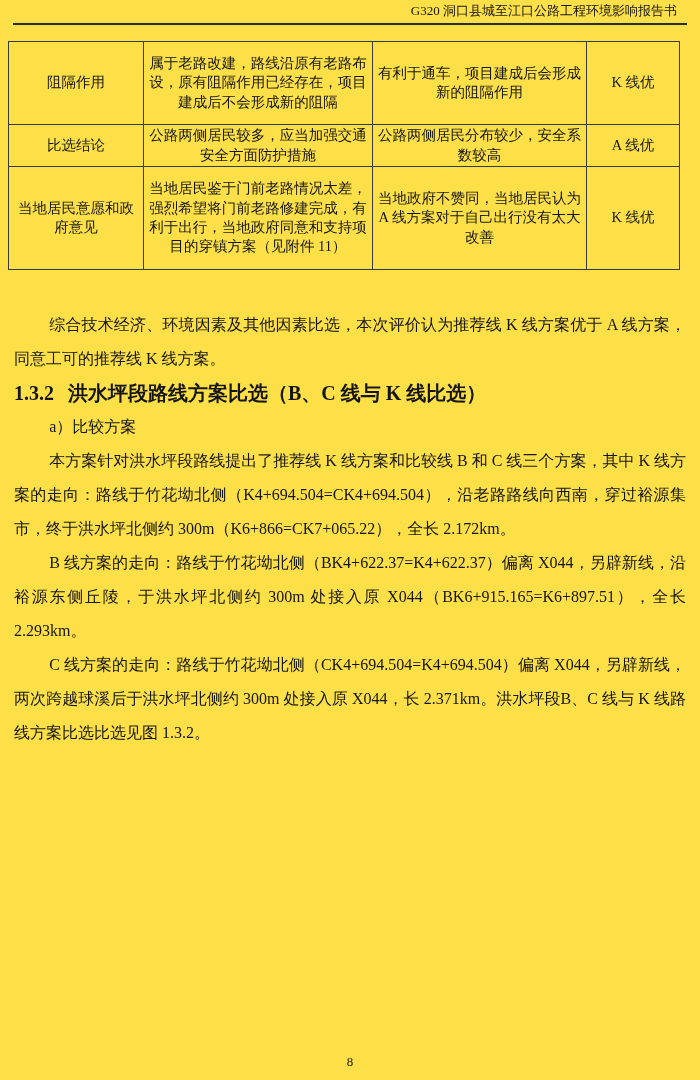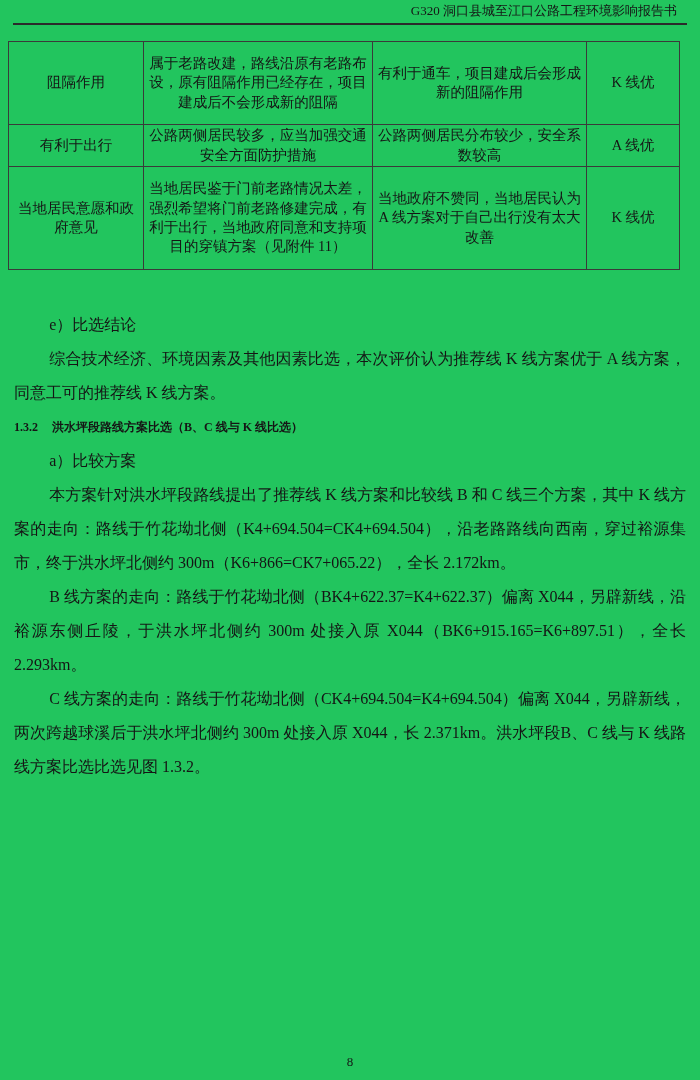--- a/index.html
+++ b/index.html
@@ -1,20 +1,20 @@
 <!DOCTYPE html>
 <html lang="zh"><head>
 <meta charset="utf-8">
 <style>
   html,body{margin:0;padding:0;background:#888;}
   .page{
     position:relative;
     width:700px;height:1080px;
     margin:0 auto;
-    background:#22c55e;
+    background:#fde047;
     color:#151515;
     font-family:"Liberation Serif","DejaVu Serif",serif;
     overflow:hidden;
     text-decoration:underline;
   }
   
   .header{
     position:absolute;
     top:0;left:13px;right:13px;
     height:23px;
@@ -55,21 +55,21 @@
     top:308px;left:14px;right:14px;
     font-size:16px;
     line-height:34px;
     text-align:justify;
     text-justify:inter-character;
   }
   .bodytext p{margin:0;text-indent:2.2em;}
   .bodytext p.sub{text-align:left;}
   h3.heading{
     margin:0;
-    font-size:12px;
+    font-size:20px;
     font-weight:bold;
     line-height:34px;
     text-indent:0;
     text-align:left;
   }
   h3.heading .num{margin-right:14px;}
   
   .footer{
     position:absolute;
     bottom:10px;left:0;right:0;
@@ -94,36 +94,35 @@
         <col class="col-verdict">
     </colgroup>
     <tbody>
       <tr class="r0">
         <td>阻隔作用</td>
         <td>属于老路改建，路线沿原有老路布设，原有阻隔作用已经存在，项目建成后不会形成新的阻隔</td>
         <td>有利于通车，项目建成后会形成新的阻隔作用</td>
         <td>K 线优</td>
       </tr>
       <tr class="r1">
-        <td>有利于出行</td>
+        <td>比选结论</td>
         <td>公路两侧居民较多，应当加强交通安全方面防护措施</td>
         <td>公路两侧居民分布较少，安全系数较高</td>
         <td>A 线优</td>
       </tr>
       <tr class="r3">
         <td>当地居民意愿和政府意见</td>
         <td>当地居民鉴于门前老路情况太差，强烈希望将门前老路修建完成，有利于出行，当地政府同意和支持项目的穿镇方案（见附件 11）</td>
         <td>当地政府不赞同，当地居民认为 A 线方案对于自己出行没有太大改善</td>
         <td>K 线优</td>
       </tr>
     </tbody>
   </table>
 
   <div class="bodytext">
-    <p class="sub">e）比选结论</p>
     <p>综合技术经济、环境因素及其他因素比选，本次评价认为推荐线 K 线方案优于 A 线方案，同意工可的推荐线 K 线方案。</p>
     <h3 class="heading">
       <span class="num">1.3.2</span><span>洪水坪段路线方案比选（B、C 线与 K 线比选）</span>
     </h3>
     <p class="sub">a）比较方案</p>
     <p>本方案针对洪水坪段路线提出了推荐线 K 线方案和比较线 B 和 C 线三个方案，其中 K 线方案的走向：路线于竹花坳北侧（K4+694.504=CK4+694.504），沿老路路线向西南，穿过裕源集市，终于洪水坪北侧约 300m（K6+866=CK7+065.22），全长 2.172km。</p>
     <p>B 线方案的走向：路线于竹花坳北侧（BK4+622.37=K4+622.37）偏离 X044，另辟新线，沿裕源东侧丘陵，于洪水坪北侧约 300m 处接入原 X044（BK6+915.165=K6+897.51），全长 2.293km。</p>
     <p>C 线方案的走向：路线于竹花坳北侧（CK4+694.504=K4+694.504）偏离 X044，另辟新线，两次跨越球溪后于洪水坪北侧约 300m 处接入原 X044，长 2.371km。洪水坪段B、C 线与 K 线路线方案比选比选见图 1.3.2。</p>
   </div>
 

